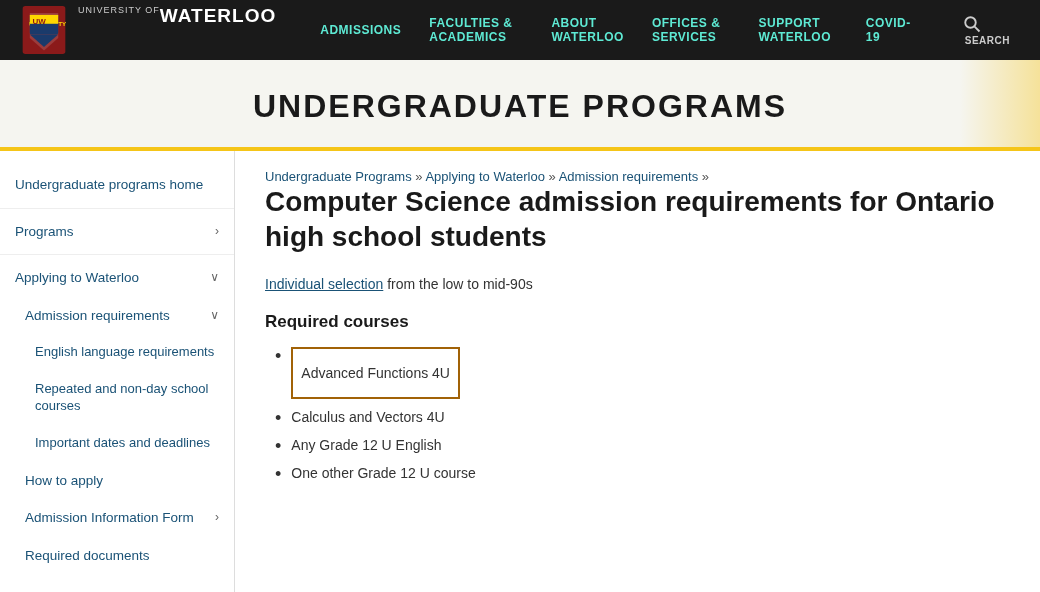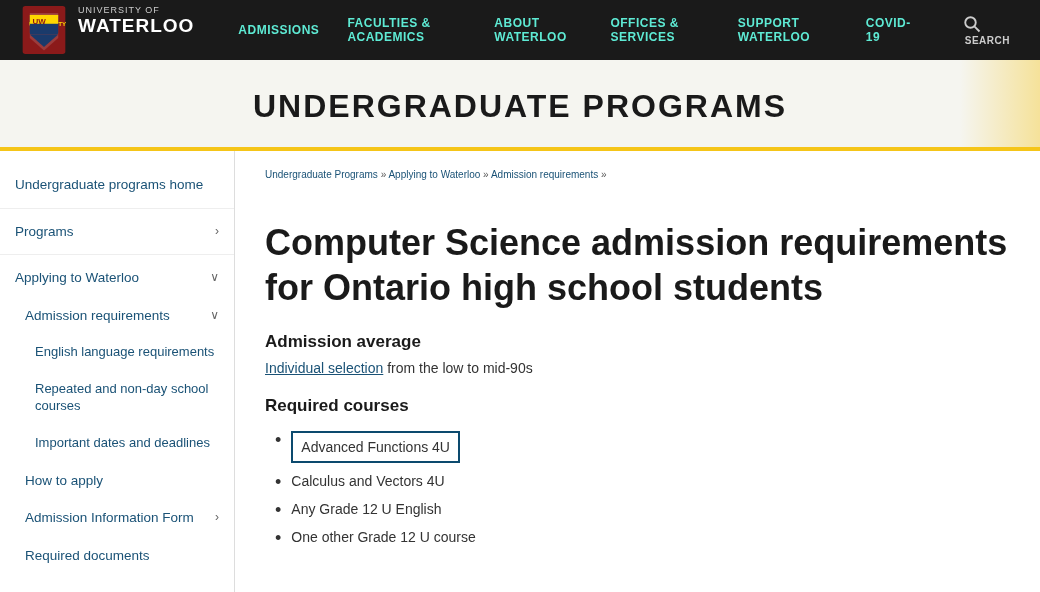--- a/index.html
+++ b/index.html
@@ -17,21 +17,21 @@
       display: flex;
       margin-right: 30px;
       gap: 10px;
     }
     .logo-shield {
       width: 48px;
       height: 48px;
     }
     .logo-text {
       display: flex;
-      flex-direction: column;
+      flex-direction: row;
       color: #fff;
       line-height: 1.1;
     }
     .logo-text .university-of {
       font-size: 9px;
       letter-spacing: 1px;
       color: #ccc;
     }
     .logo-text .waterloo {
       font-size: 19px;
@@ -128,38 +128,37 @@
       font-size: 12px;
       color: #666;
     }
 
     
     .content {
       flex: 1;
       padding: 18px 30px 30px;
     }
     .breadcrumb {
-      font-size: 10px;
+      font-size: 13px;
       color: #1a5276;
     }
     .breadcrumb span {
       color: #555;
     }
     .breadcrumb a {
       color: #1a5276;
       text-decoration: none;
       cursor: pointer;
     }
     .page-title {
-      font-size: 36px;
+      font-size: 28px;
       font-weight: bold;
       color: #1a1a1a;
       line-height: 1.25;
       margin-bottom: 22px;
-      margin-top: 40px;
     }
     .section-heading {
       font-size: 17px;
       font-weight: bold;
       color: #1a1a1a;
       margin-bottom: 8px;
     }
     .admission-avg-text {
       font-size: 14px;
       margin-bottom: 20px;
@@ -185,23 +184,23 @@
       margin-right: 10px;
       font-size: 18px;
       line-height: 1;
       color: #333;
     }
     .course-item-text {
       font-size: 14px;
       color: #333;
     }
     .highlighted-item {
-      border: 2px solid #0c4a6e;
+      border: 2px solid #a16207;
       display: inline-block;
-      padding: 6px 8px;
+      padding: 16px 8px;
       color: #333;
     }
   </style>
 </head>
 <body>
 
 <nav class="top-nav">
   <div class="logo-area">
 
     <svg class="logo-shield" viewBox="0 0 48 54" xmlns="http://www.w3.org/2000/svg">
@@ -277,21 +276,20 @@
       <span> » </span>
       <a>Applying to Waterloo</a>
       <span> » </span>
       <a>Admission requirements</a>
       <span> »</span>
     </div>
 
     <h1 class="page-title">Computer Science admission requirements for Ontario high school students</h1>
 
     <div>
-      <h2 class="section-heading">Admission average</h2>
       <p class="admission-avg-text">
         <a>Individual selection</a><span> from the low to mid-90s</span>
       </p>
     </div>
 
     <div class="required-courses-section">
       <h2 class="section-heading">Required courses</h2>
       <ul class="courses-list">
         <li>
           <span class="bullet">•</span>

